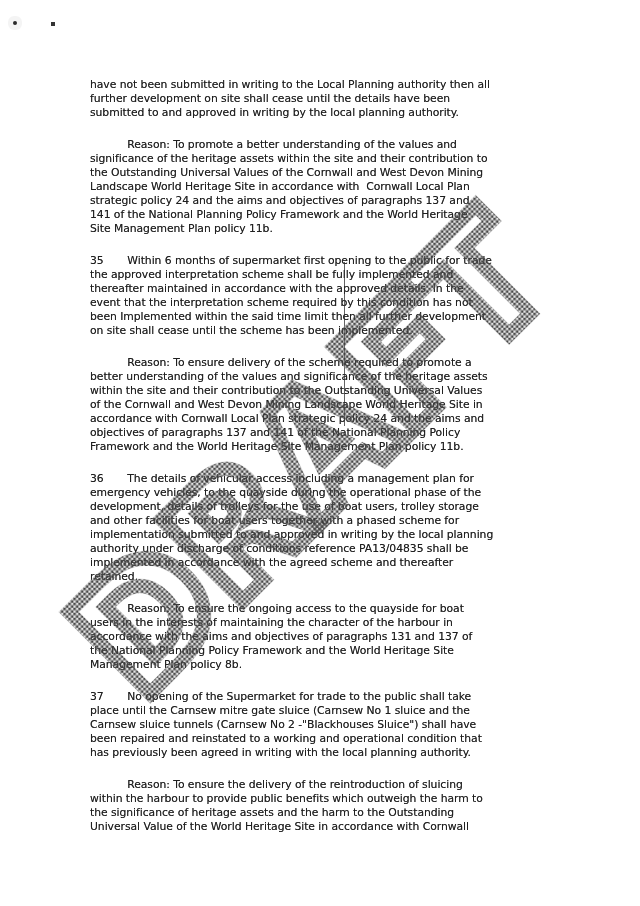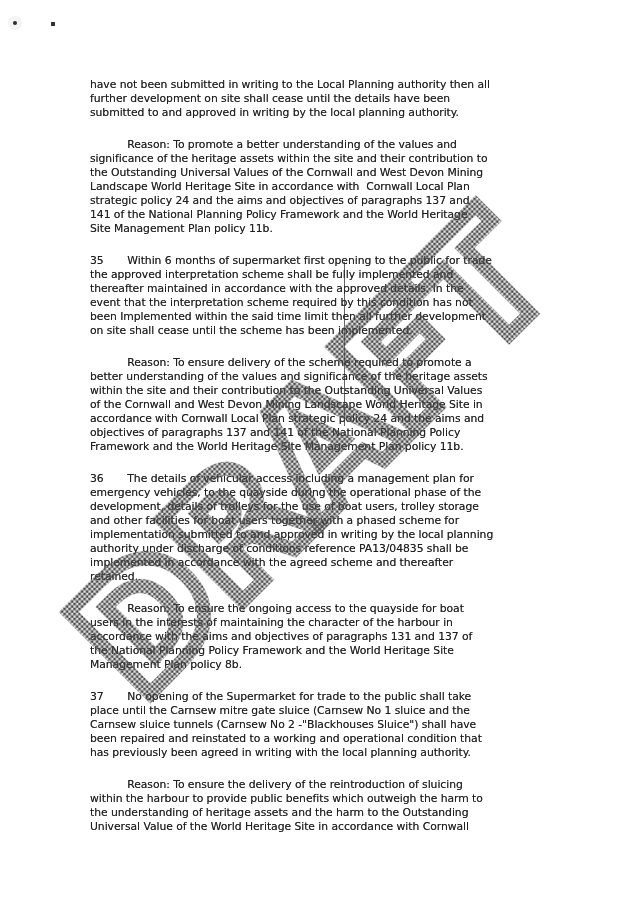--- a/index.html
+++ b/index.html
@@ -101,21 +101,21 @@
 accordance with the aims and objectives of paragraphs 131 and 137 of
 the National Planning Policy Framework and the World Heritage Site
 Management Plan policy 8b.</div>
     <div class="para">37       No opening of the Supermarket for trade to the public shall take
 place until the Carnsew mitre gate sluice (Carnsew No 1 sluice and the
 Carnsew sluice tunnels (Carnsew No 2 -"Blackhouses Sluice") shall have
 been repaired and reinstated to a working and operational condition that
 has previously been agreed in writing with the local planning authority.</div>
     <div class="para">           Reason: To ensure the delivery of the reintroduction of sluicing
 within the harbour to provide public benefits which outweigh the harm to
-the understanding of heritage assets and the harm to the Outstanding
+the significance of heritage assets and the harm to the Outstanding
 Universal Value of the World Heritage Site in accordance with Cornwall</div>
   </div>
 
   <div class="scan-vline"></div>
 
   <svg class="watermark-svg" viewBox="0 0 640 906">
     <defs>
       <pattern id="stipple" width="5" height="5" patternUnits="userSpaceOnUse" patternTransform="rotate(45)">
         <rect x="0" y="0" width="2.5" height="2.5" fill="#3a3a3a"></rect>
         <rect x="2.5" y="2.5" width="2.5" height="2.5" fill="#3a3a3a"></rect>

